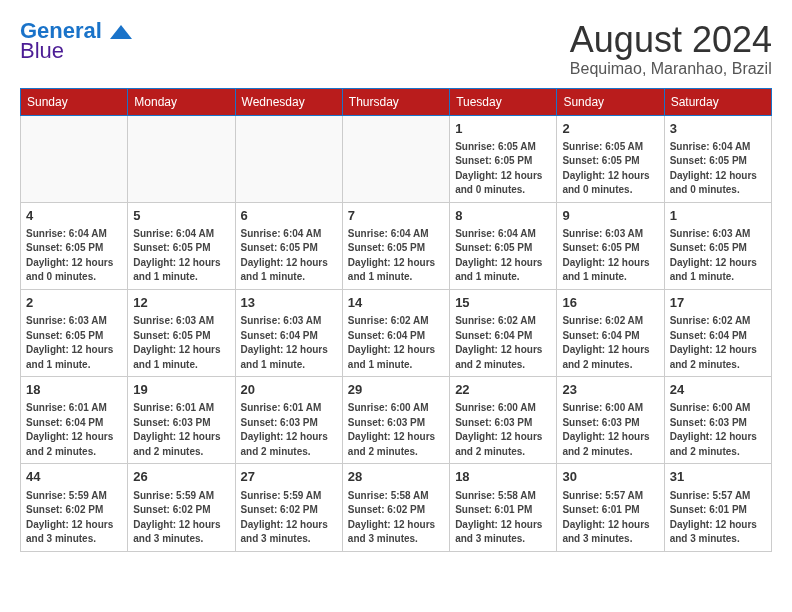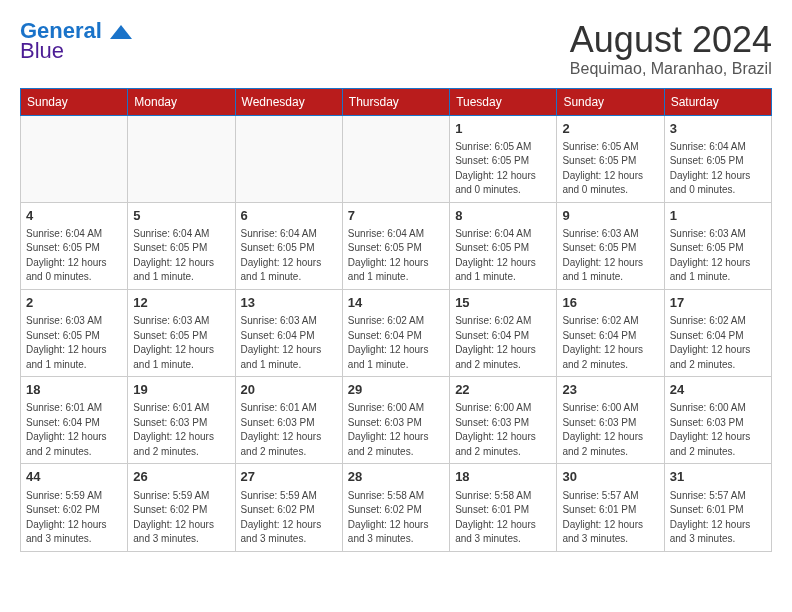--- a/index.html
+++ b/index.html
@@ -66,20 +66,21 @@
       font-size: 13px;
       font-weight: bold;
       color: #333;
       display: block;
       margin-bottom: 2px;
     }
     .day-info {
       color: #444;
       font-size: 10px;
       line-height: 1.45;
+      font-weight: bold;
     }
   </style>
 </head>
 <body>
 
 <div class="header">
   <div class="logo">
     <div style="display:flex;align-items:center;">
       <span style="font-size:22px;font-weight:bold;color:#333;line-height:1;">
         <span style="color:#1a73c9;">General</span>

